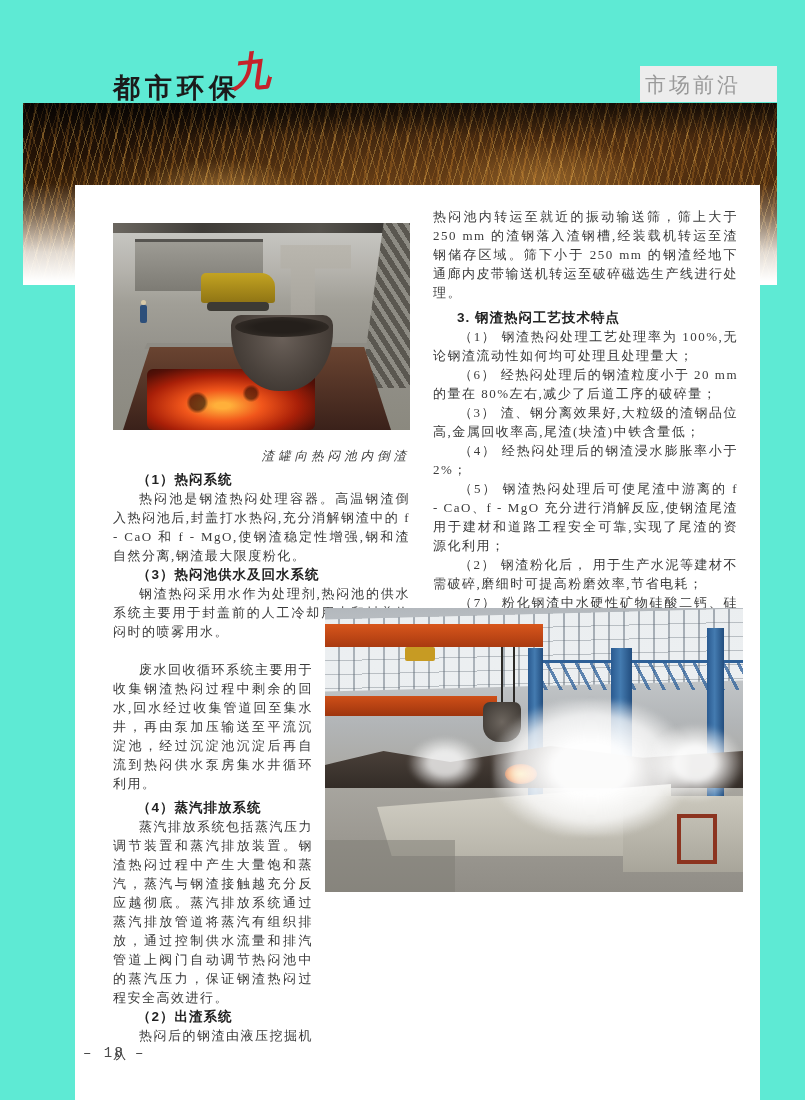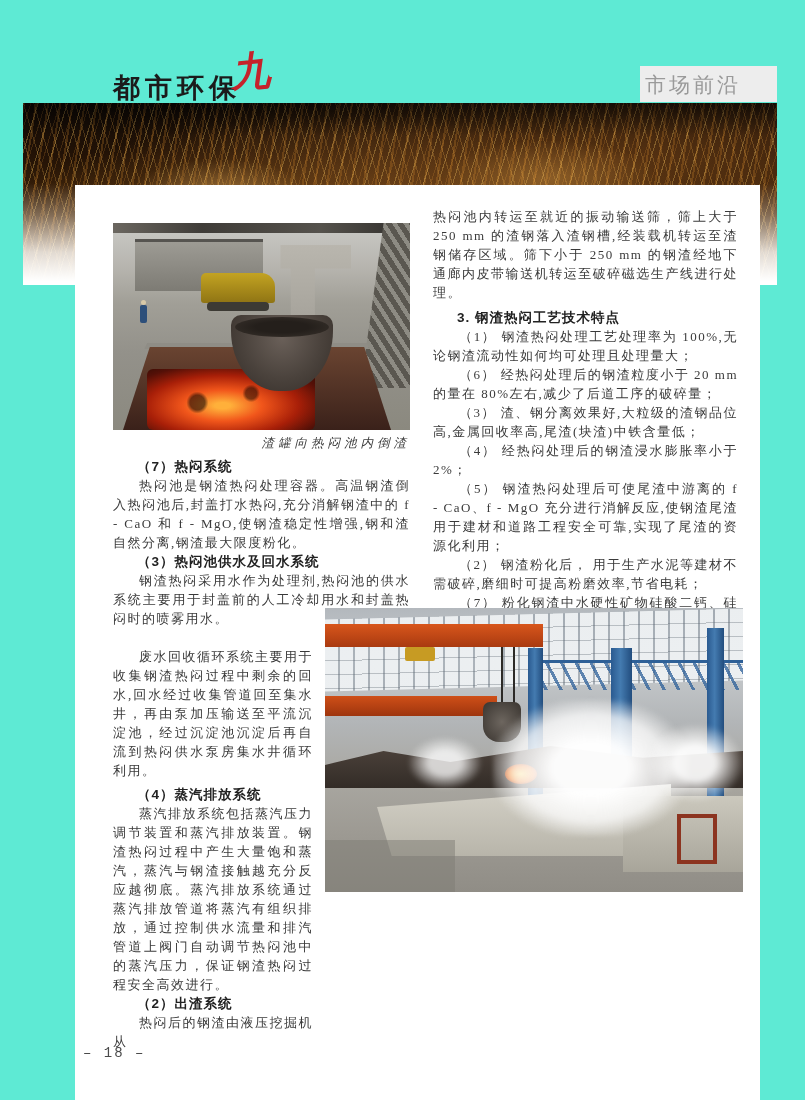--- a/index.html
+++ b/index.html
@@ -52,21 +52,21 @@
   .para { text-indent:26px; }
   .para-narrow { width:200px; }
   .no-indent { text-indent:0; }
   .subhead { font-family:"Liberation Sans","DejaVu Sans",sans-serif;
     font-weight:bold; color:#222; text-indent:24px; letter-spacing:1px;
     font-size:13.5px; line-height:19px; }
   .byline { font-family:"Liberation Sans","DejaVu Sans",sans-serif;
     font-weight:bold; color:#222; text-align:right; padding-right:8px;
     letter-spacing:2px; margin-top:9px; }
   .caption { font-style:italic; font-size:12.5px; letter-spacing:4px;
-    color:#3c3c3c; text-align:right; margin-top:4px; }
+    color:#3c3c3c; text-align:right; margin-top:17px; }
   
   .photo1 { position:relative; margin-top:38px; width:297px; height:207px; overflow:hidden;
     background:linear-gradient(to bottom, #cacac6 0px, #b6b4ae 45px, #a19f97 80px, #93918a 130px, #8b897f 207px); }
   .p1-roof { position:absolute; left:0; top:0; width:100%; height:10px;
     background:linear-gradient(to right,#6b6760,#3f3c38 30%,#55524c 70%,#2f2d2a); }
   .p1-truss { position:absolute; right:-14px; top:0; width:52px; height:165px;
     transform:skewX(-8deg);
     background:repeating-linear-gradient(52deg, #8d8b83 0 4px, #5a5750 4px 9px); }
   .p1-shed { position:absolute; left:22px; top:16px; width:128px; height:52px;
     background:linear-gradient(#9d9b94,#7d7b74); border-top:3px solid #565450; }
@@ -177,21 +177,21 @@
       <div class="p1-excavator"></div>
       <div class="p1-worker"></div>
       <div class="p1-frame"></div>
       <div class="p1-pit-rim"></div>
       <div class="p1-pit"></div>
       <div class="p1-embers"></div>
       <div class="p1-ladle"></div>
     </div>
     <div class="caption">渣罐向热闷池内倒渣</div>
 
-    <div class="subhead" style="margin-top:4px;">（7）热闷系统</div>
+    <div class="subhead" style="margin-top:4px;">（1）热闷系统</div>
     <p class="para">热闷池是钢渣热闷处理容器。高温钢渣倒入热闷池后,封盖打水热闷,充分消解钢渣中的 f - CaO 和 f - MgO,使钢渣稳定性增强,钢和渣自然分离,钢渣最大限度粉化。</p>
 
     <div class="subhead">（3）热闷池供水及回水系统</div>
     <p class="para">钢渣热闷采用水作为处理剂,热闷池的供水系统主要用于封盖前的人工冷却用水和封盖热闷时的喷雾用水。</p>
     <p class="para para-narrow" style="margin-top:19px;">废水回收循环系统主要用于收集钢渣热闷过程中剩余的回水,回水经过收集管道回至集水井，再由泵加压输送至平流沉淀池，经过沉淀池沉淀后再自流到热闷供水泵房集水井循环利用。</p>
 
     <div class="subhead" style="margin-top:5px;">（4）蒸汽排放系统</div>
     <p class="para para-narrow">蒸汽排放系统包括蒸汽压力调节装置和蒸汽排放装置。钢渣热闷过程中产生大量饱和蒸汽，蒸汽与钢渣接触越充分反应越彻底。蒸汽排放系统通过蒸汽排放管道将蒸汽有组织排放，通过控制供水流量和排汽管道上阀门自动调节热闷池中的蒸汽压力，保证钢渣热闷过程安全高效进行。</p>
 
     <div class="subhead">（2）出渣系统</div>

